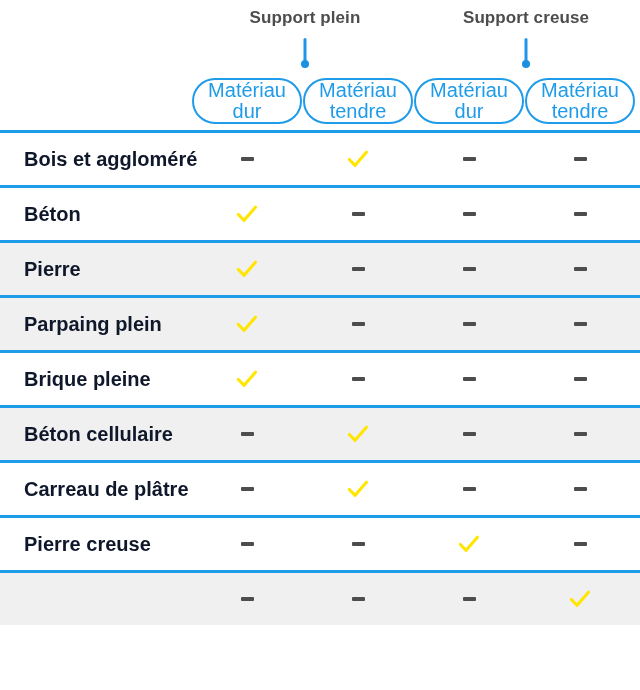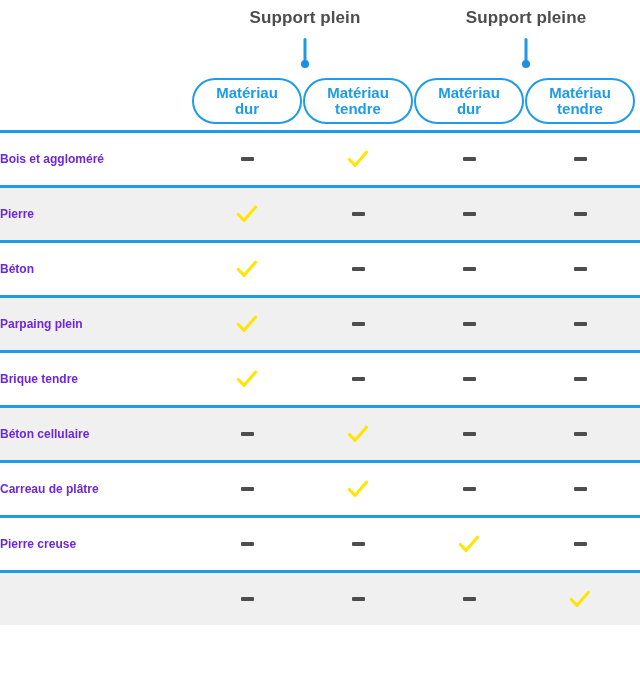--- a/index.html
+++ b/index.html
@@ -68,22 +68,22 @@
 
   
   .pill {
     position: absolute;
     top: 78px;
     height: 46px;
     box-sizing: border-box;
     border: 2px solid #1e9be9;
     border-radius: 26px;
     color: #1e9be9;
-    font-size: 15px;
-    font-weight: bold;
+    font-size: 20px;
+    font-weight: normal;
     line-height: 1.05;
     text-align: center;
     display: flex;
     align-items: center;
     justify-content: center;
     background: #ffffff;
     padding: 0 4px;
   }
   .pill span { display: block; }
 
@@ -109,26 +109,26 @@
     position: relative;
     height: 55px;
     border-top: 3px solid #1e9be9;
     box-sizing: border-box;
   }
   .row.odd  { background: #ffffff; }
   .row.even { background: #f0f0f0; }
 
   .row-label {
     position: absolute;
-    left: 0;
+    left: 24px;
     top: 50%;
     transform: translateY(-50%);
-    font-size: 12px;
+    font-size: 20px;
     font-weight: bold;
-    color: #6d28d9;
+    color: #0f172a;
     white-space: nowrap;
   }
 
   .cell {
     position: absolute;
     top: 0;
     height: 100%;
     width: 110px;
     display: flex;
     align-items: center;
@@ -158,21 +158,21 @@
 <body>
 
 <div id="compat-table">
 
   <div class="header-area">
 
     <div class="group-label g0">Support plein</div>
     <div class="group-connector g0"></div>
     <div class="group-dot g0"></div>
 
-    <div class="group-label g1">Support pleine</div>
+    <div class="group-label g1">Support creuse</div>
     <div class="group-connector g1"></div>
     <div class="group-dot g1"></div>
 
     <div class="pill c0">
       <span>
         <span class="pill-text">Matériau</span>
         <span class="pill-text">dur</span>
       </span>
     </div>
 
@@ -212,79 +212,79 @@
             </svg>
           </span>
         </div>
         <div class="cell c2">
           <span class="mark-no"></span>
         </div>
         <div class="cell c3">
           <span class="mark-no"></span>
         </div>
       </div>
+      <div class="row odd">
+        <div class="row-label">Béton</div>
+        <div class="cell c0">
+          <span class="mark-yes">
+            <svg viewBox="0 0 24 22" width="22" height="20">
+              <path d="M2.5 11.5 L8.8 18 L21.3 3.5" fill="none" stroke="#ffe500" stroke-width="3.4" stroke-linecap="round" stroke-linejoin="round"></path>
+            </svg>
+          </span>
+        </div>
+        <div class="cell c1">
+          <span class="mark-no"></span>
+        </div>
+        <div class="cell c2">
+          <span class="mark-no"></span>
+        </div>
+        <div class="cell c3">
+          <span class="mark-no"></span>
+        </div>
+      </div>
       <div class="row even">
         <div class="row-label">Pierre</div>
         <div class="cell c0">
           <span class="mark-yes">
             <svg viewBox="0 0 24 22" width="22" height="20">
               <path d="M2.5 11.5 L8.8 18 L21.3 3.5" fill="none" stroke="#ffe500" stroke-width="3.4" stroke-linecap="round" stroke-linejoin="round"></path>
             </svg>
           </span>
         </div>
         <div class="cell c1">
           <span class="mark-no"></span>
         </div>
         <div class="cell c2">
           <span class="mark-no"></span>
         </div>
         <div class="cell c3">
           <span class="mark-no"></span>
         </div>
       </div>
-      <div class="row odd">
-        <div class="row-label">Béton</div>
-        <div class="cell c0">
-          <span class="mark-yes">
-            <svg viewBox="0 0 24 22" width="22" height="20">
-              <path d="M2.5 11.5 L8.8 18 L21.3 3.5" fill="none" stroke="#ffe500" stroke-width="3.4" stroke-linecap="round" stroke-linejoin="round"></path>
-            </svg>
-          </span>
-        </div>
-        <div class="cell c1">
-          <span class="mark-no"></span>
-        </div>
-        <div class="cell c2">
-          <span class="mark-no"></span>
-        </div>
-        <div class="cell c3">
-          <span class="mark-no"></span>
-        </div>
-      </div>
       <div class="row even">
         <div class="row-label">Parpaing plein</div>
         <div class="cell c0">
           <span class="mark-yes">
             <svg viewBox="0 0 24 22" width="22" height="20">
               <path d="M2.5 11.5 L8.8 18 L21.3 3.5" fill="none" stroke="#ffe500" stroke-width="3.4" stroke-linecap="round" stroke-linejoin="round"></path>
             </svg>
           </span>
         </div>
         <div class="cell c1">
           <span class="mark-no"></span>
         </div>
         <div class="cell c2">
           <span class="mark-no"></span>
         </div>
         <div class="cell c3">
           <span class="mark-no"></span>
         </div>
       </div>
       <div class="row odd">
-        <div class="row-label">Brique tendre</div>
+        <div class="row-label">Brique pleine</div>
         <div class="cell c0">
           <span class="mark-yes">
             <svg viewBox="0 0 24 22" width="22" height="20">
               <path d="M2.5 11.5 L8.8 18 L21.3 3.5" fill="none" stroke="#ffe500" stroke-width="3.4" stroke-linecap="round" stroke-linejoin="round"></path>
             </svg>
           </span>
         </div>
         <div class="cell c1">
           <span class="mark-no"></span>
         </div>

